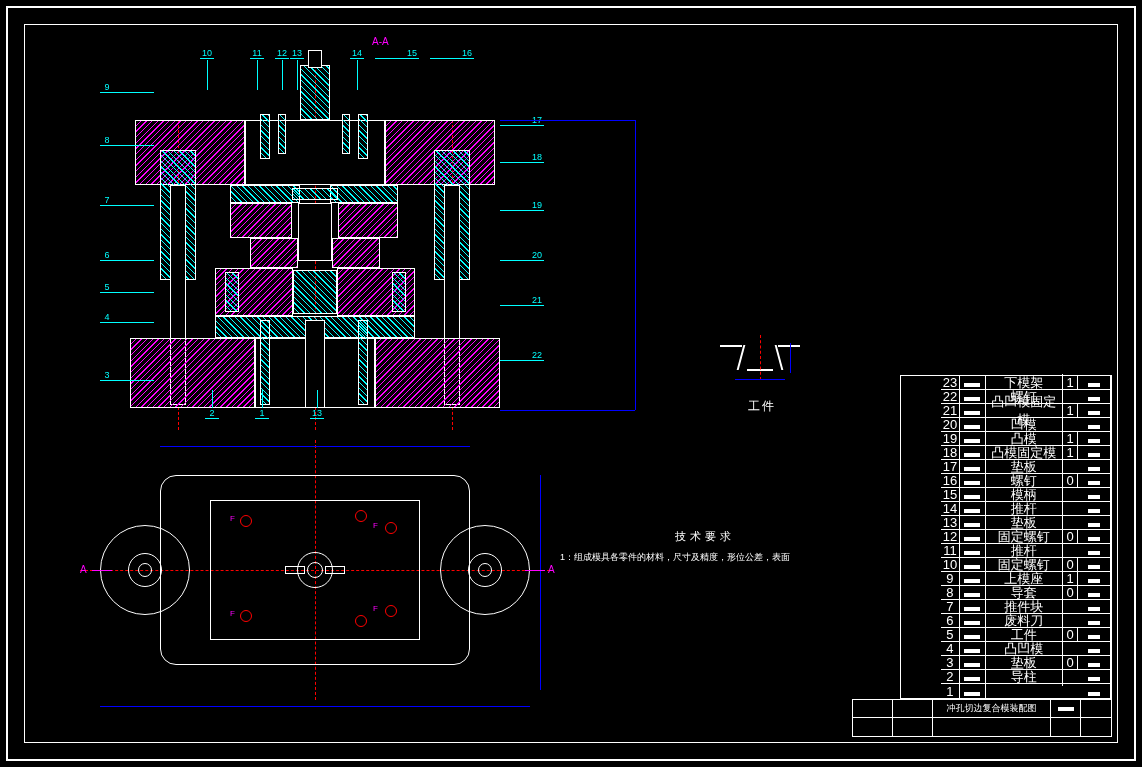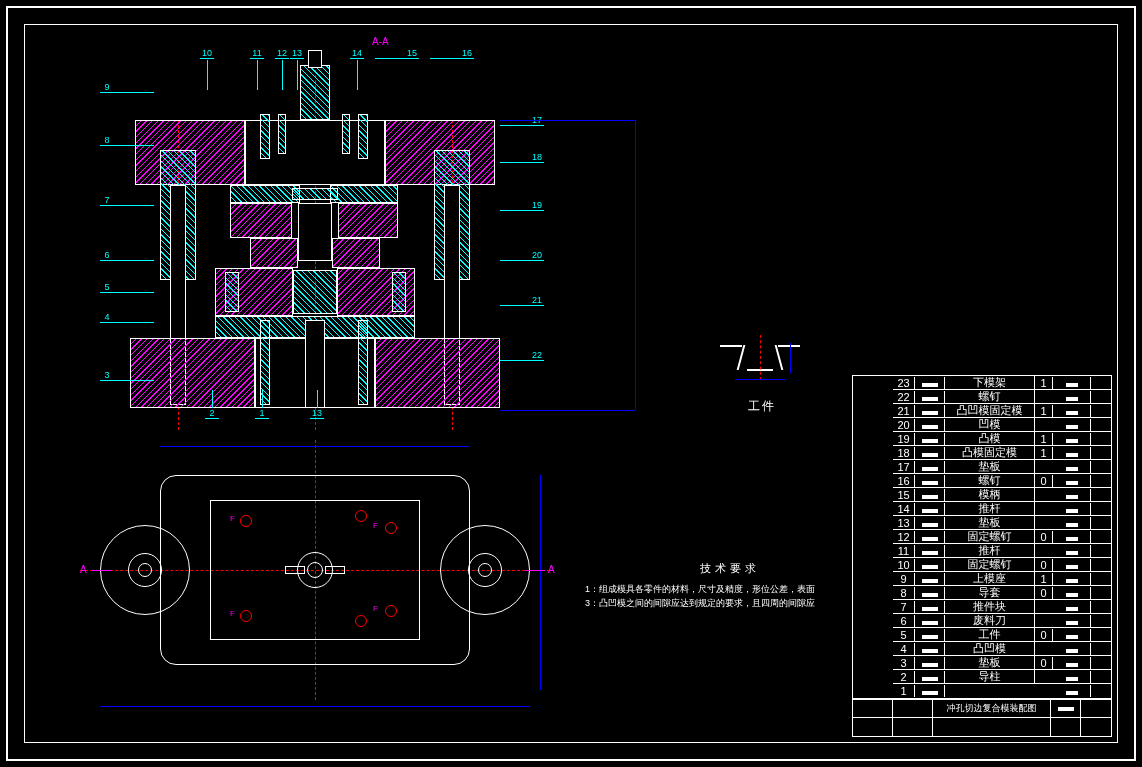--- a/index.html
+++ b/index.html
@@ -52,37 +52,37 @@
     left: 100px; top: 450px;
     width: 430px; height: 240px;
   }
   .plan-outer { position:absolute; border:1px solid #fff; }
   .plan-hole { position:absolute; border:1px solid #fff; border-radius:50%; }
   .plan-hole-red { position:absolute; border:1px solid #f00; border-radius:50%; }
   .plan-mark { color:#f0f; font-size:8px; position:absolute; }
   
   .tech {
     position:absolute;
-    left: 560px; top: 560px;
+    left: 560px; top: 528px;
     width: 290px;
-    color:#fff; font-size:9px; line-height:1.6;margin-left:25px;
+    color:#fff; font-size:9px; line-height:1.6;
   }
   .tech-title { text-align:center; font-size:11px; margin-bottom:4px; letter-spacing:4px;}
   
   .workpiece {
     position:absolute; left:720px; top:335px; width:90px; height:60px;
   }
   .wp-label { color:#fff; font-size:12px; letter-spacing:2px; position:absolute; }
   .wp-line { position:absolute; background:#fff; }
   
   .bom {
     position:absolute; right:30px; top:375px;
-    width:260px;
+    width:212px;
     border:1px solid #fff;
-    font-size:11px; color:#fff;padding-left:40px;
+    font-size:13px; color:#fff;padding-left:40px;
   }
   .bom-row {
     display:flex; border-bottom:1px solid #fff; height:14px; align-items:center;
   }
   .bom-row:last-child { border-bottom:none; }
   .bom-c1 { width:22px; border-right:1px solid #fff; text-align:center; }
   .bom-c2 { width:30px; border-right:1px solid #fff; text-align:center; }
   .bom-c3 { width:90px; border-right:1px solid #fff; text-align:center; }
   .bom-c4 { width:18px; border-right:1px solid #fff; text-align:center; }
   .bom-c5 { width:38px; border-right:1px solid #fff; text-align:center; }
@@ -273,21 +273,20 @@
   <div class="wp-line" style="left:27px;top:34px;width:26px;height:2px;"></div>
   <div class="centerline-v" style="left:40px;top:0;height:45px;"></div>
   <div class="dim-h" style="left:15px;top:44px;width:50px;"></div>
   <div class="dim-v" style="left:70px;top:8px;height:30px;"></div>
 </div>
 <div class="wp-label" style="left:748px;top:398px;">工件</div>
 
 <div class="tech">
   <div class="tech-title">技术要求</div>
   <div>1：组成模具各零件的材料，尺寸及精度，形位公差，表面</div>
-  <div>3：凸凹模之间的间隙应达到规定的要求，且四周的间隙应</div>
 </div>
 
 <div class="bom" id="bom">
     <div class="bom-row">
       <div class="bom-c1">23</div>
       <div class="bom-c2"><span class="bar"></span></div>
       <div class="bom-c3">下模架</div>
       <div class="bom-c4">1</div>
       <div class="bom-c5"><span class="bar" style="width:12px;"></span></div>
       <div class="bom-c6"></div>

